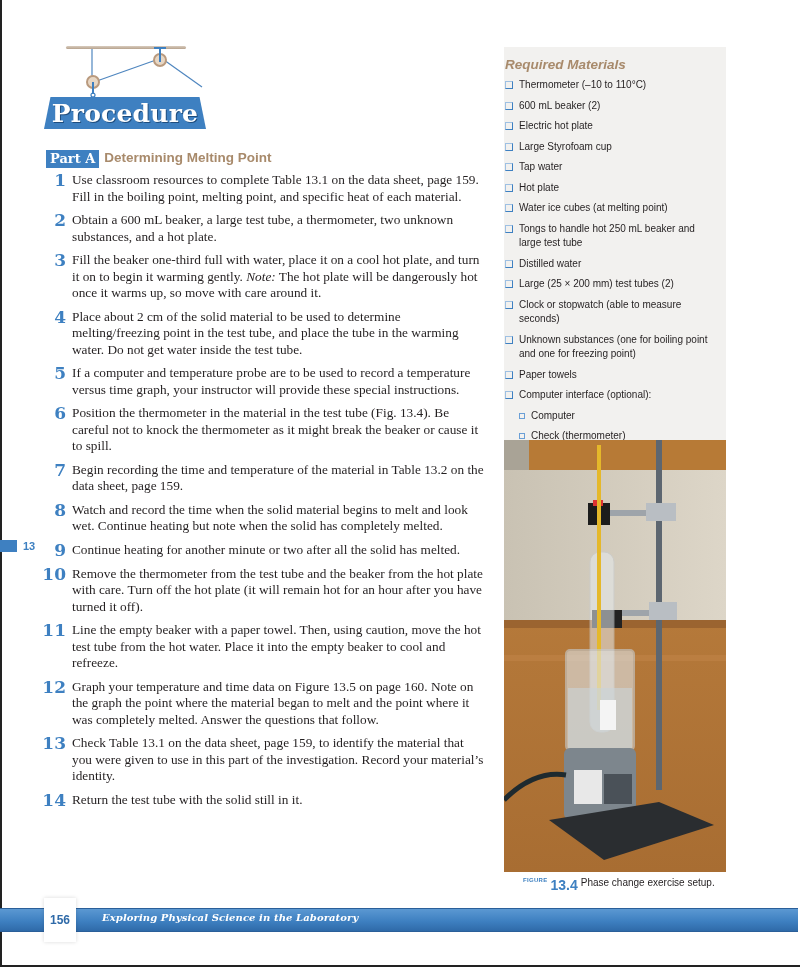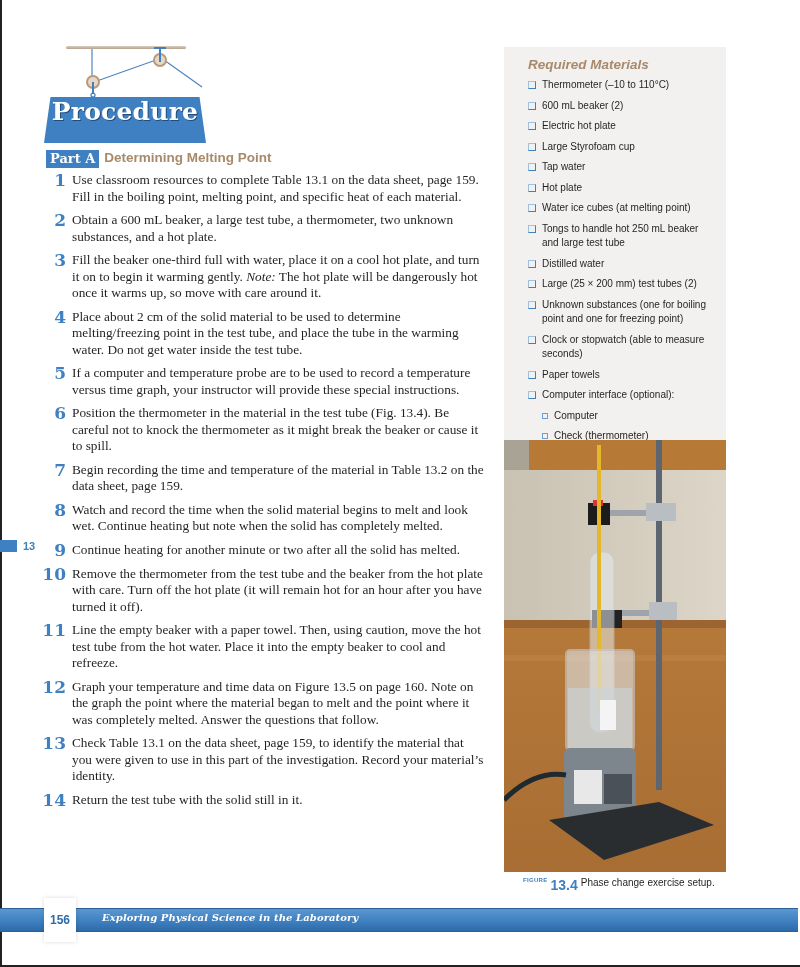--- a/index.html
+++ b/index.html
@@ -5,43 +5,43 @@
   * { box-sizing: border-box; margin: 0; padding: 0; }
   html, body { width: 800px; height: 967px; background: #ffffff; overflow: hidden; }
   body { position: relative; font-family: "Liberation Serif", serif; color: #231f20; }
 
   .page-border { position: absolute; left: 0; top: 0; width: 800px; height: 967px; border-left: 2px solid #222; border-bottom: 2px solid #222; pointer-events: none; }
 
   
   .banner { position: absolute; left: 44px; top: 42px; width: 170px; height: 90px; }
   .banner .rail { position: absolute; left: 22px; top: 4px; width: 120px; height: 3px; background: linear-gradient(#d8cbbd, #b7a38e); border-radius: 2px; }
   .banner svg { position: absolute; left: 0; top: 0; }
-  .banner-plate { position: absolute; left: 0; top: 55px; width: 162px; height: 46px;
+  .banner-plate { position: absolute; left: 0; top: 55px; width: 162px; height: 32px;
     background: #3e80c1; clip-path: polygon(4% 0, 96% 0, 100% 100%, 0 100%);
-    display: flex; justify-content: center; }
+    display: flex; align-items: center; justify-content: center; }
   .banner-plate span { font-family: "DejaVu Serif", serif; font-weight: bold; color: #fff; font-size: 25px; letter-spacing: 0.2px; text-shadow: 1px 1px 0 #1f4d7d; }
 
   
   .part-heading { position: absolute; left: 46px; top: 150px; display: flex; align-items: flex-start; gap: 5px; }
   .part-tag { background: #3e80c1; color: #fff; font-family: "DejaVu Serif", serif; font-weight: bold; font-size: 13px; padding: 1px 4px; line-height: 16px; }
   .part-title { font-family: "Liberation Sans", sans-serif; color: #a88a6b; font-size: 13.5px; font-weight: bold; }
 
   
   .steps { position: absolute; left: 36px; top: 172px; width: 448px; }
   .step { display: flex; margin-bottom: 7px; }
   .step-num { width: 36px; flex: none; text-align: right; padding-right: 6px; color: #3e80c1; font-family: "DejaVu Serif", serif; font-weight: bold; font-size: 17px; line-height: 17px; }
   .step-text { font-size: 13.3px; line-height: 16.5px; color: #231f20; }
   .step-text em { font-style: italic; }
 
   .chapter-tab { position: absolute; left: 0; top: 540px; display: flex; align-items: center; gap: 6px; }
   .chapter-tab .bar { width: 17px; height: 12px; background: #3e80c1; }
   .chapter-tab .num { font-family: "Liberation Sans", sans-serif; font-weight: bold; color: #3e80c1; font-size: 11px; }
 
   
-  .materials { position: absolute; left: 504px; top: 47px; width: 222px; height: 446px; background: #f2f1ef; padding: 10px 10px 0 24px; }
+  .materials { position: absolute; left: 504px; top: 47px; width: 222px; height: 446px; background: #f2f1ef; padding: 10px 10px 0 1px; }
   .materials h3 { font-family: "Liberation Sans", sans-serif; font-style: italic; font-weight: bold; color: #a88a6b; font-size: 13.5px; margin-bottom: 2px; }
   .mat-item { display: flex; font-family: "Liberation Sans", sans-serif; font-size: 10px; line-height: 14.5px; color: #231f20; margin-bottom: 1.3px; margin-top: 6px; }
   .mat-item .box { flex: none; width: 8px; height: 8px; border: 1.3px solid #3e80c1; border-top-color: #9ec0e3; border-left-color: #9ec0e3; margin: 3px 6px 0 0; }
   .mat-item.sub { padding-left: 14px; }
   .mat-item.sub .box { width: 6px; height: 6px; border: 1px solid #6a9fd6; margin-top: 4px; }
 
   
   .photo { position: absolute; left: 504px; top: 440px; width: 222px; height: 432px; overflow: hidden; background: #b07a3d; }
   .caption { position: absolute; left: 523px; top: 877px; display: flex; align-items: flex-start; gap: 3px; font-family: "Liberation Sans", sans-serif; }
   .caption .lbl { font-size: 6px; color: #3e80c1; font-weight: bold; letter-spacing: 0.3px; }
@@ -182,25 +182,25 @@
   <div class="mat-item">
       <span class="box"></span>
       <span>Distilled water</span>
     </div>
   <div class="mat-item">
       <span class="box"></span>
       <span>Large (25 × 200 mm) test tubes (2)</span>
     </div>
   <div class="mat-item">
       <span class="box"></span>
+      <span>Clock or stopwatch (able to measure seconds)</span>
+    </div>
+  <div class="mat-item">
+      <span class="box"></span>
       <span>Unknown substances (one for boiling point and one for freezing point)</span>
-    </div>
-  <div class="mat-item">
-      <span class="box"></span>
-      <span>Clock or stopwatch (able to measure seconds)</span>
     </div>
   <div class="mat-item">
       <span class="box"></span>
       <span>Paper towels</span>
     </div>
   <div class="mat-item">
       <span class="box"></span>
       <span>Computer interface (optional):</span>
     </div>
   <div class="mat-item sub">

